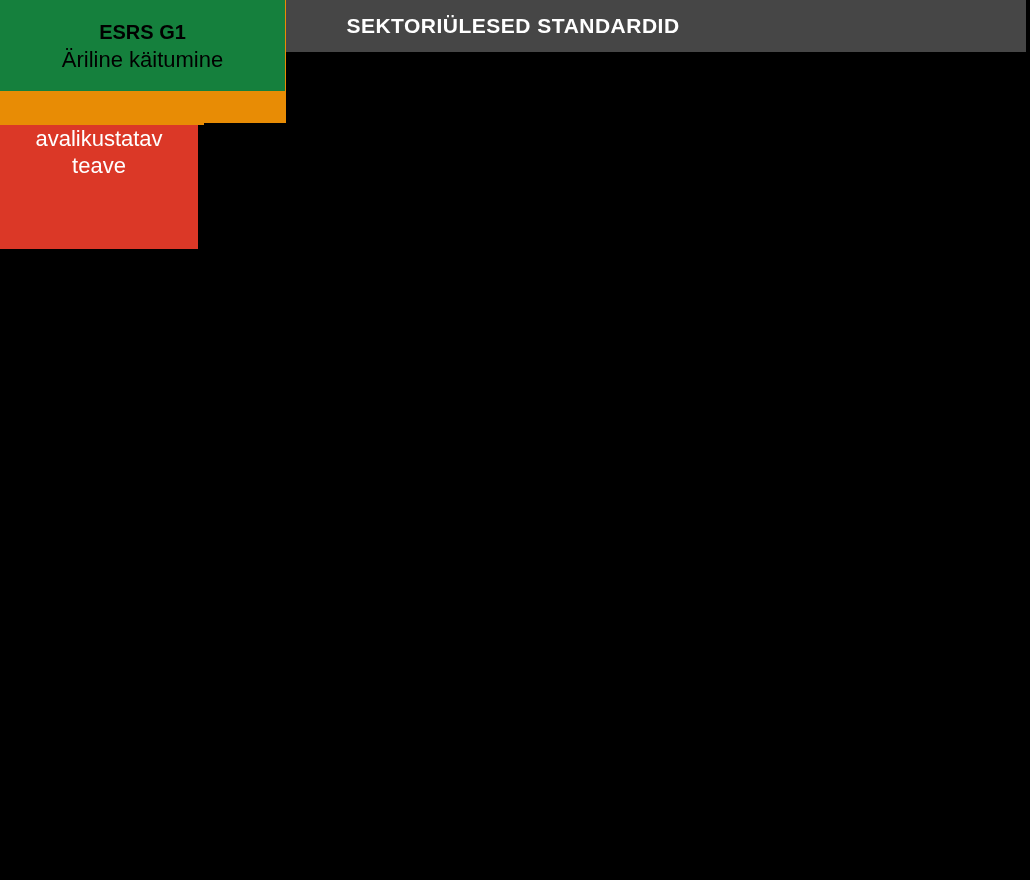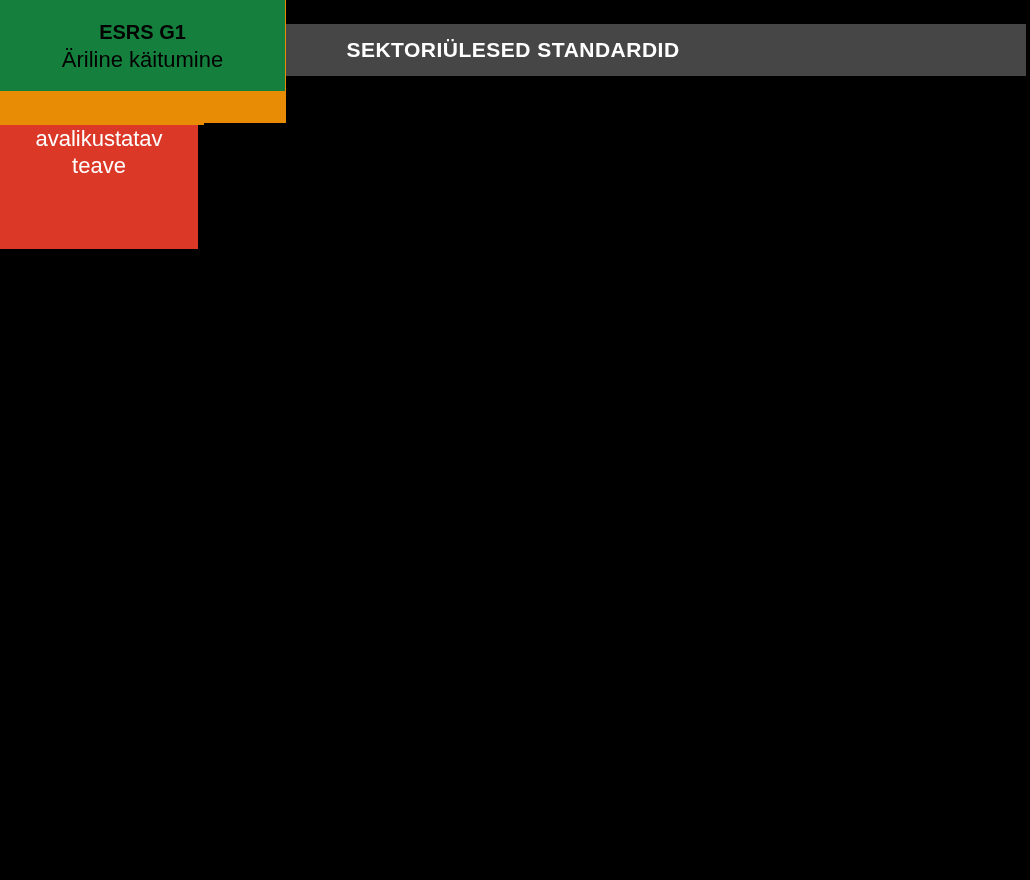--- a/index.html
+++ b/index.html
@@ -64,21 +64,21 @@
   .b-s1 .label, .b-s2 .label, .b-s3 .label, .b-s4 .label { max-width: 260px; }
 
   .b-g1 { left: 744; top: 204; width: 285px; height: 91px; }
   .b-g1 .label { max-width: 260px; }
 </style>
 </head>
 <body>
 
 <div class="canvas" style="background-color: rgb(0, 0, 0);">
 
-  <div class="box title-bar" style="background-color: rgb(70, 70, 70); margin-top: 24px;">
+  <div class="box title-bar" style="background-color: rgb(70, 70, 70);">
     <span class="title-text">SEKTORIÜLESED STANDARDID</span>
   </div>
 
   <div class="box col-header ch1" style="background-color: rgb(70, 70, 70);">
     <span class="hdr-text">Üldised standardid</span>
   </div>
   <div class="box col-header ch2" style="background-color: rgb(70, 70, 70);">
     <span class="hdr-text">Keskkond</span>
   </div>
   <div class="box col-header ch3" style="background-color: rgb(70, 70, 70);">

